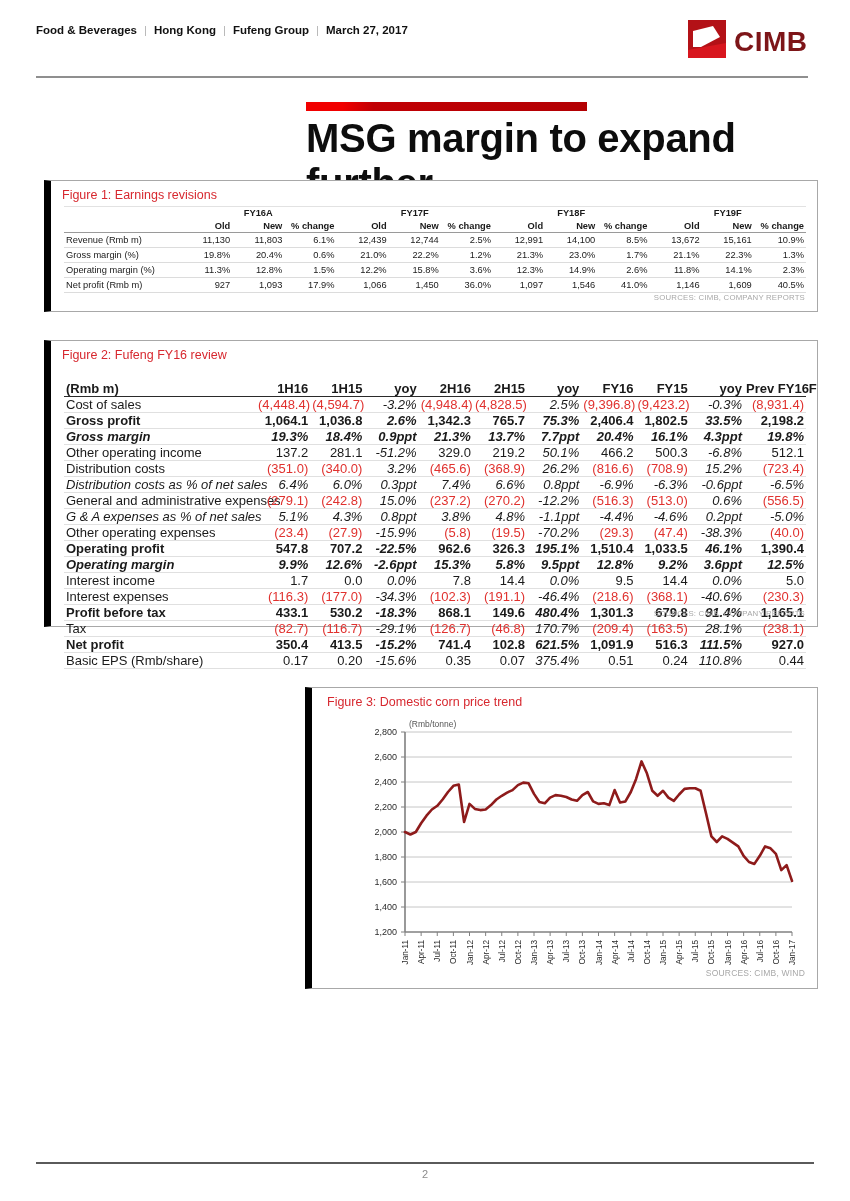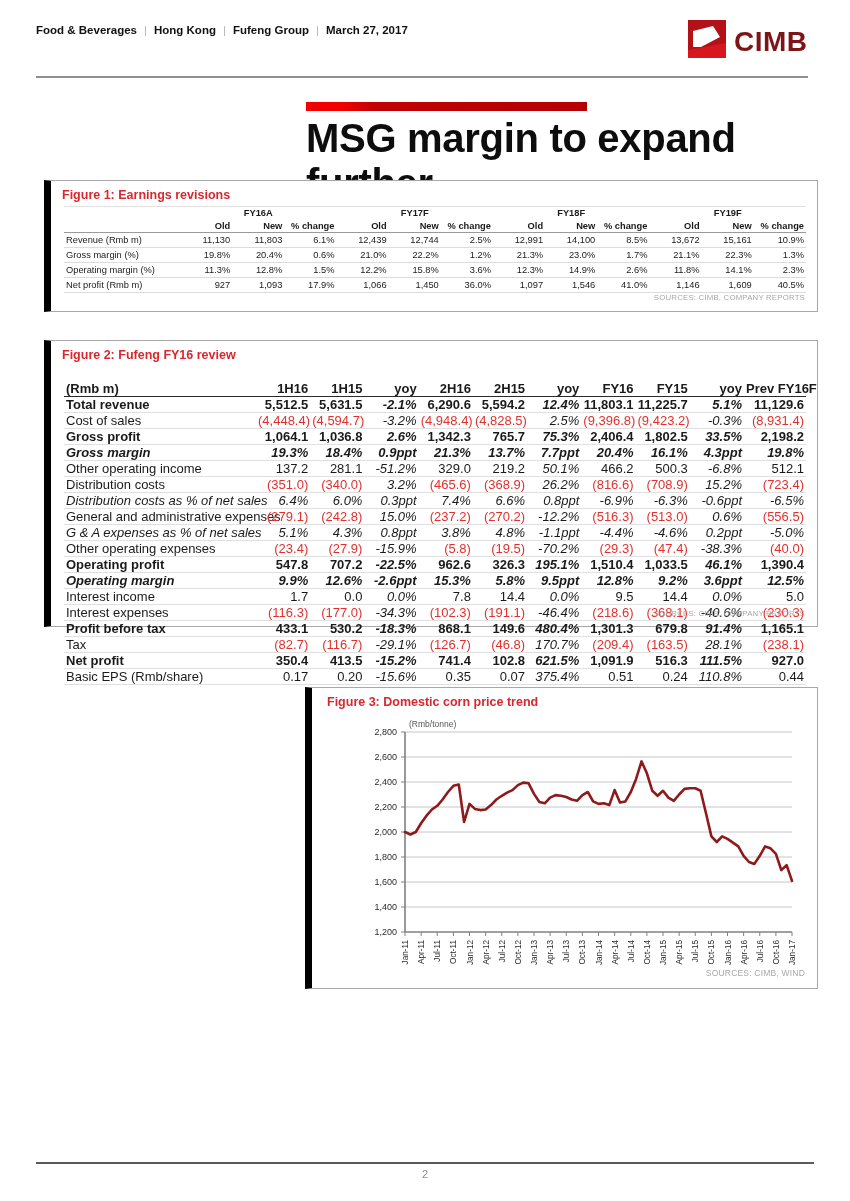--- a/index.html
+++ b/index.html
@@ -17,21 +17,21 @@
 
   .header-rule{position:absolute;top:76px;left:36px;width:772px;height:2px;background:#8f8f8f;}
 
   
   .title-bar{position:absolute;top:102px;left:306px;width:281px;height:9px;
     background:linear-gradient(90deg,#f10000 0%,#f10000 13%,#c10004 24%,#b30003 100%);}
   .page-title{position:absolute;top:116px;left:306px;font-size:40px;font-weight:bold;color:#0d0d0d;letter-spacing:-0.3px;}
 
   
   .figbox{position:absolute;background:#fff;border:1px solid #a8a8a8;border-left:7px solid #000;}
-  .figcap{color:var(--accent);font-weight:bold;font-size:12.5px;padding:7px 0 0 11px;}
+  .figcap{color:var(--accent);font-weight:normal;font-size:12.5px;padding:7px 0 0 11px;}
   .source{position:absolute;right:12px;color:#a8a8a8;font-size:7.8px;letter-spacing:0.2px;}
 
   #fig1{top:180px;left:44px;width:774px;height:132px;}
   #fig2{top:340px;left:44px;width:774px;height:287px;}
   #fig3{top:687px;left:305px;width:513px;height:302px;}
 
   
   #fig1 table{border-collapse:collapse;table-layout:fixed;margin:4px 12px 0 13px;width:742px;font-size:9.3px;color:#1a1a1a;}
   #fig1 col.lbl{width:116px;}
   #fig1 th,#fig1 td{font-weight:normal;padding:0 2px;height:15px;vertical-align:middle;white-space:nowrap;}
@@ -210,33 +210,20 @@
             <th>2H16</th>
             <th>2H15</th>
             <th>yoy</th>
             <th>FY16</th>
             <th>FY15</th>
             <th>yoy</th>
             <th>Prev FY16F</th>
           </tr>
         </thead>
       <tbody>
-          <tr class="bold">
-            <td class="lbl">Total revenue</td>
-            <td class="">5,512.5</td>
-            <td class="">5,631.5</td>
-            <td class="yoy">-2.1%</td>
-            <td class="">6,290.6</td>
-            <td class="">5,594.2</td>
-            <td class="yoy">12.4%</td>
-            <td class="">11,803.1</td>
-            <td class="">11,225.7</td>
-            <td class="yoy">5.1%</td>
-            <td class="">11,129.6</td>
-          </tr>
           <tr class="normal">
             <td class="lbl">Cost of sales</td>
             <td class="neg">(4,448.4)</td>
             <td class="neg">(4,594.7)</td>
             <td class="yoy">-3.2%</td>
             <td class="neg">(4,948.4)</td>
             <td class="neg">(4,828.5)</td>
             <td class="yoy">2.5%</td>
             <td class="neg">(9,396.8)</td>
             <td class="neg">(9,423.2)</td>

